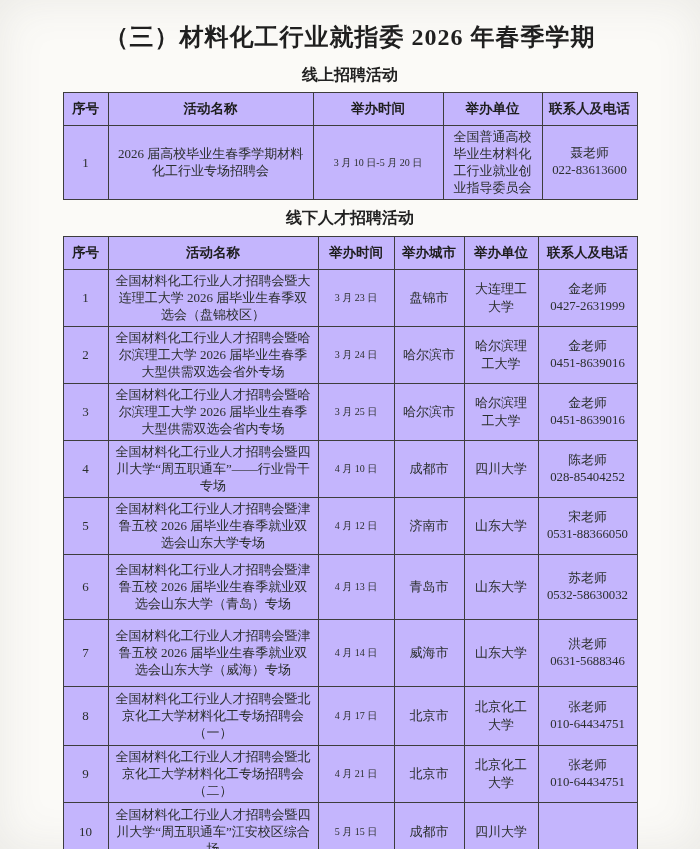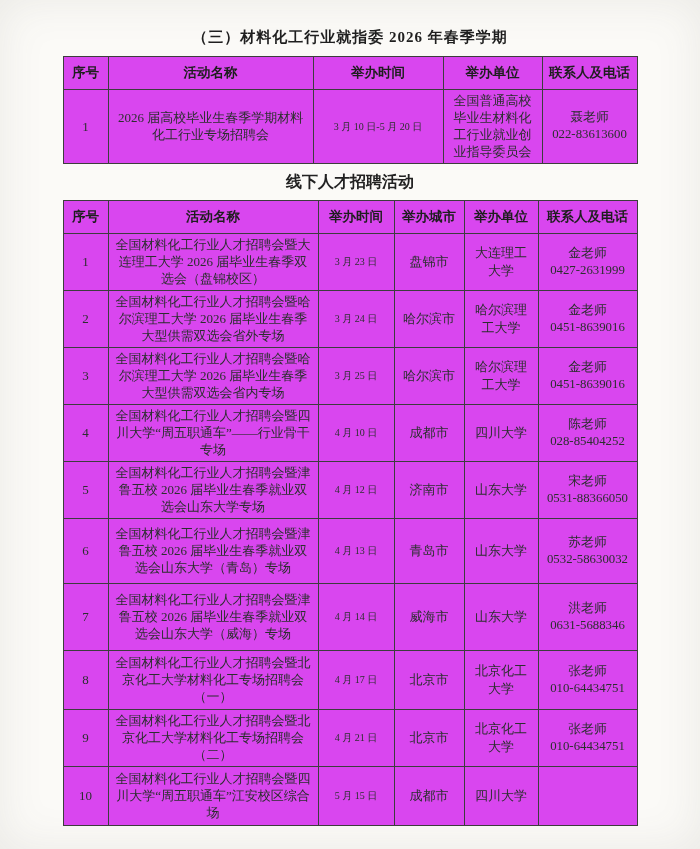--- a/index.html
+++ b/index.html
@@ -13,40 +13,40 @@
     width:700px;height:849px;
     background:#fbfaf7;
     box-shadow:inset 0 0 45px rgba(90,85,80,0.10);
     color:#262626;
     overflow:hidden;
   }
   .doc-title{
     text-align:center;
     padding-top:19px;
     font-weight:bold;
-    font-size:15px;
+    font-size:24px;
     line-height:37px;
     letter-spacing:1px;
     color:#1f1f1f;
   }
   .section-heading{
     text-align:center;
     font-weight:bold;
     font-size:16px;
     line-height:20px;
     color:#222;
   }
   .heading-online{margin-top:9px;margin-bottom:7px;}
   .heading-offline{margin-top:8px;margin-bottom:8px;}
   table{
     border-collapse:collapse;
     table-layout:fixed;
     margin:0 auto;
     width:574px;
-    background:#d946ef;
+    background:#c4b5fd;
   }
   th,td{
     border:1px solid #3d3d3d;
     text-align:center;
     vertical-align:middle;
     padding:2px 5px;
     font-size:13px;
     line-height:1.32;
     color:#2b2f2e;
     word-break:break-word;
@@ -71,20 +71,21 @@
 </style>
 </head>
 <body>
 
 <div class="page">
 
   <div class="doc-title">
     <div>（三）材料化工行业就指委 2026 年春季学期</div>
   </div>
 
+  <div class="section-heading heading-online">线上招聘活动</div>
 
   <table>
     <colgroup>
       <col style="width:45px">
         <col style="width:205px">
         <col style="width:130px">
         <col style="width:99px">
         <col style="width:95px">
     </colgroup>
     <tbody>

